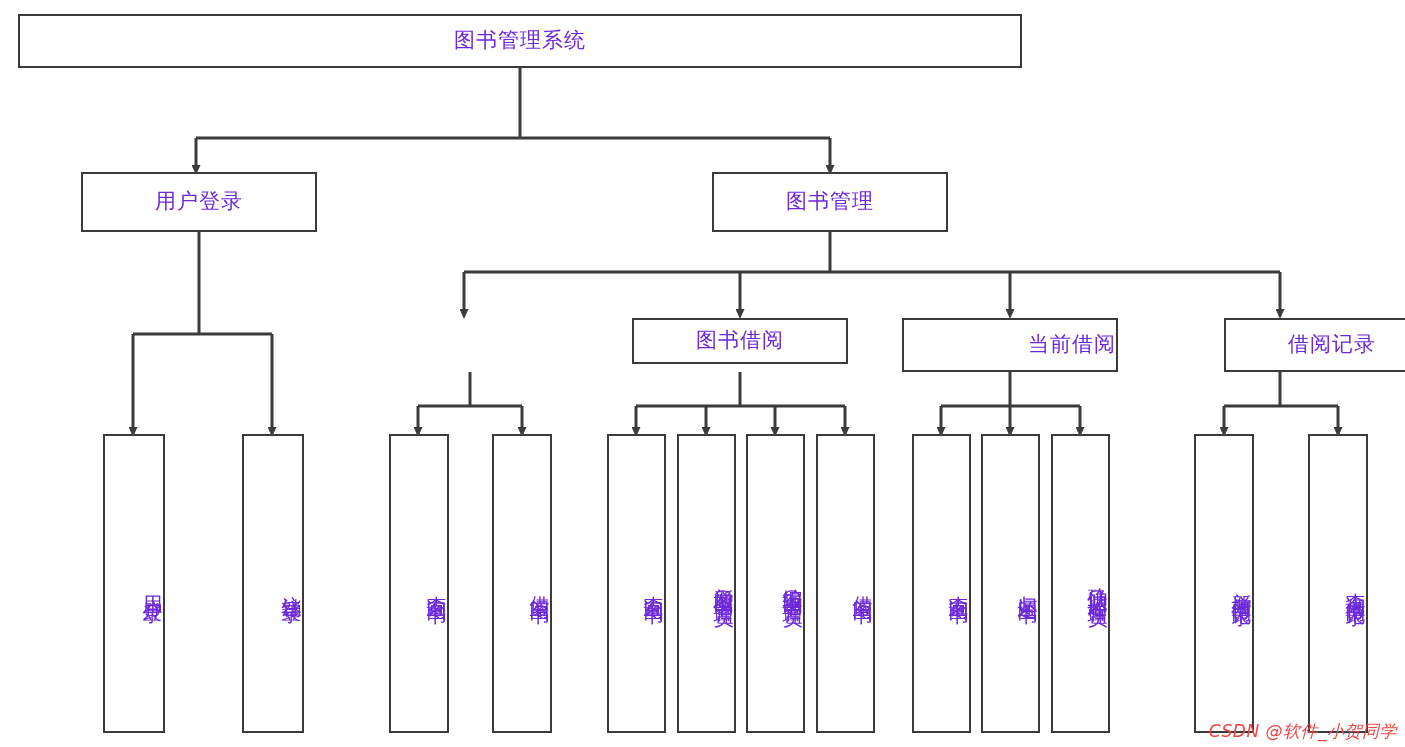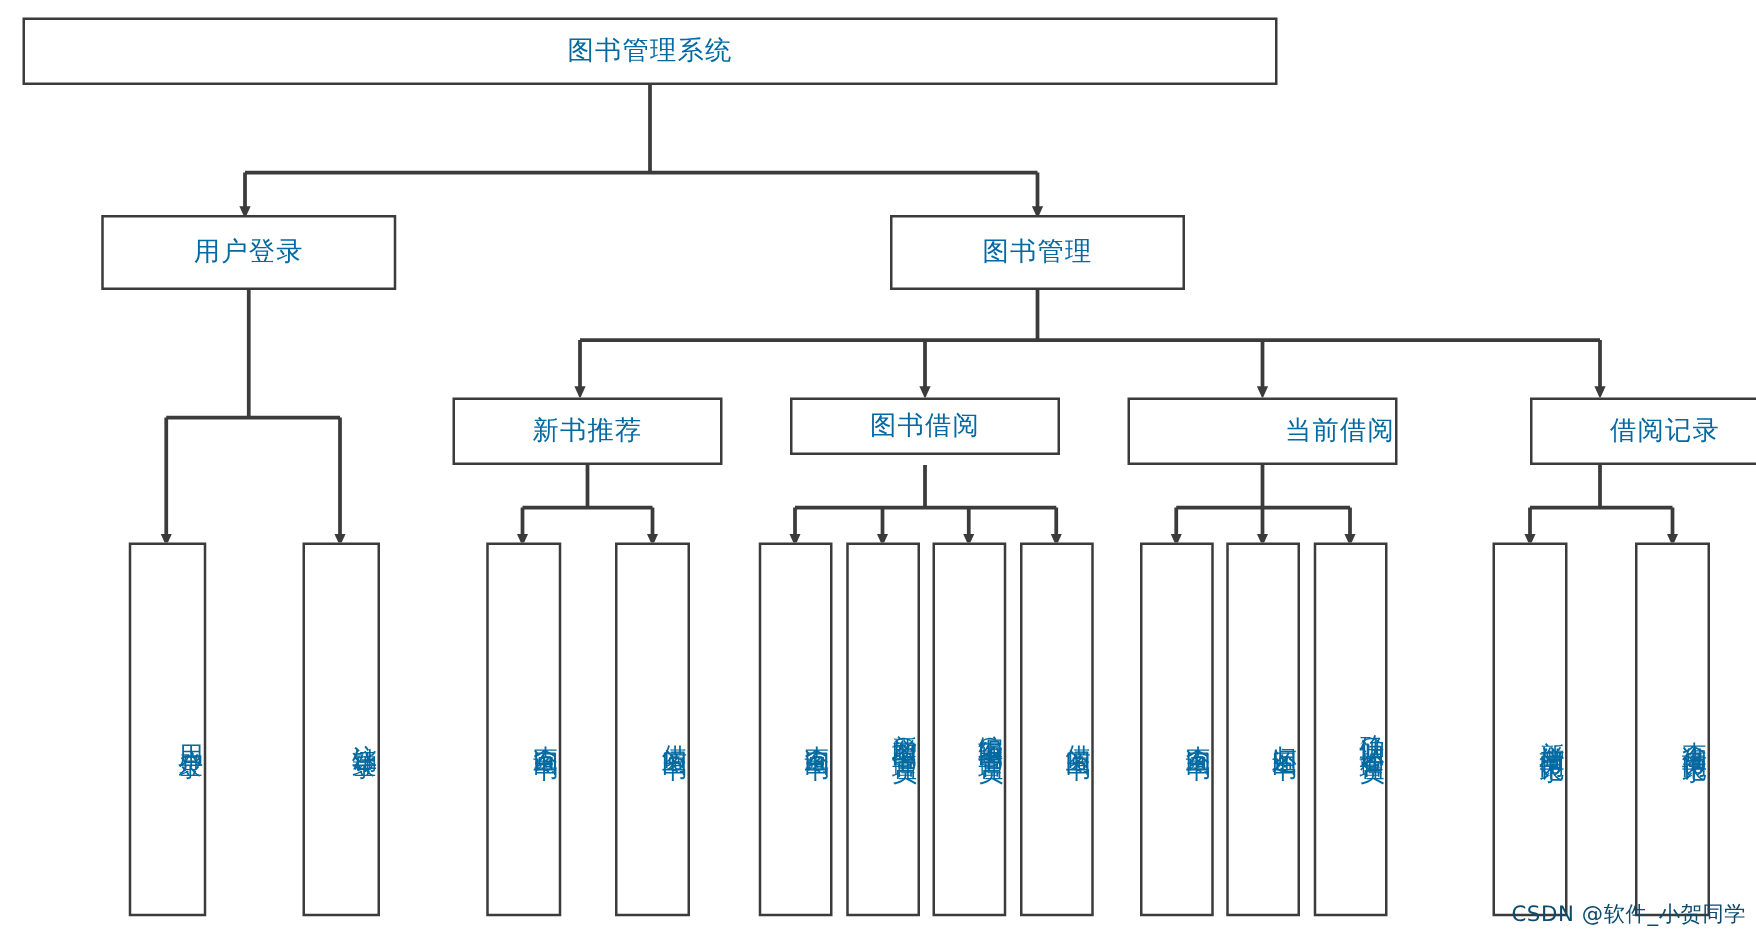--- a/index.html
+++ b/index.html
@@ -26,21 +26,21 @@
     height: 747px;
   }
   .node {
     position: absolute;
     box-sizing: border-box;
     border: 2px solid #3b3b3b;
     background: #ffffff;
     display: flex;
     align-items: center;
     justify-content: center;
-    color: #0369a1;
+    color: #6d28d9;
   }
   .node.horiz {
     font-size: 21px;
     letter-spacing: 1px;
     line-height: 1.2;
   }
   .node.vert {
     writing-mode: vertical-rl;
     text-orientation: upright;
     font-size: 20px;
@@ -53,24 +53,25 @@
   .node.vert .vlabel {
     writing-mode: vertical-rl;
     text-orientation: upright;
     white-space: nowrap;
   }
   #watermark {
     position: absolute;
     right: 8px;
     bottom: 4px;
     font-size: 17px;
-    color: #0c4a6e;
+    color: #ef4444;
     letter-spacing: 0.5px;
     white-space: nowrap;
     pointer-events: none;
+    font-style: italic;
   }
 </style>
 </head>
 <body>
 
 <div id="diagram-root">
 
   <svg id="svg-layer" viewBox="0 0 1405 747" xmlns="http://www.w3.org/2000/svg">
     <defs>
       <marker id="arrowhead" markerWidth="10" markerHeight="9" refX="1" refY="4.5" orient="auto" markerUnits="userSpaceOnUse">
@@ -125,23 +126,20 @@
     <span>图书管理系统</span>
   </div>
 
   <div class="node horiz" style="left:81px; top:172px; width:236px; height:60px;">
     <span>用户登录</span>
   </div>
   <div class="node horiz" style="left:712px; top:172px; width:236px; height:60px;">
     <span>图书管理</span>
   </div>
 
-  <div class="node horiz" style="left:362px; top:318px; width:216px; height:54px;">
-    <span>新书推荐</span>
-  </div>
   <div class="node horiz" style="left:632px; top:318px; width:216px; height:46px;">
     <span>图书借阅</span>
   </div>
   <div class="node horiz" style="left:902px; top:318px; width:216px; height:54px;justify-content:flex-end;">
     <span>当前借阅</span>
   </div>
   <div class="node horiz" style="left:1224px; top:318px; width:216px; height:54px;">
     <span>借阅记录</span>
   </div>
 

